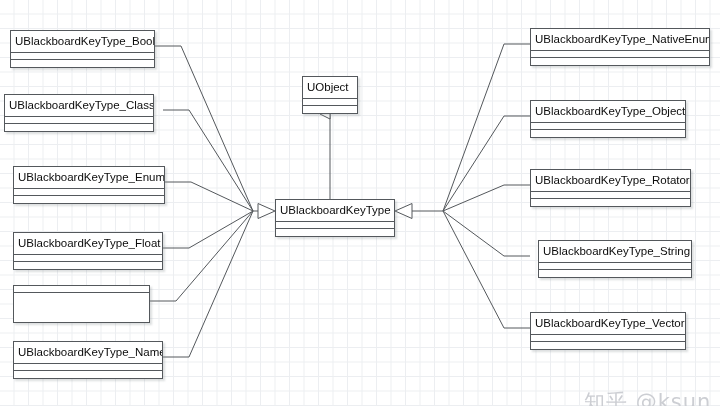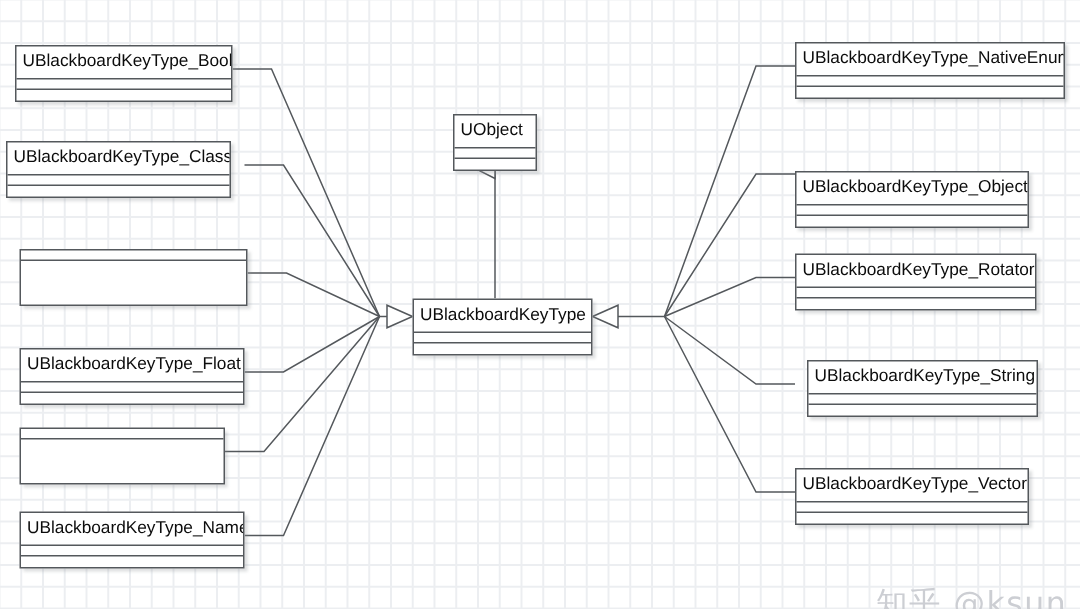--- a/index.html
+++ b/index.html
@@ -118,20 +118,21 @@
         <div class="uml-title">UBlackboardKeyType_Bool</div>
         <div class="uml-compartment divided"></div>
         <div class="uml-compartment"></div>
       </div>
       <div class="uml-class" style="left: 4px; top: 94px; width: 150px; height: 38px;">
         <div class="uml-title">UBlackboardKeyType_Class</div>
         <div class="uml-compartment divided"></div>
         <div class="uml-compartment"></div>
       </div>
       <div class="uml-class" style="left: 13px; top: 166px; width: 152px; height: 38px;">
+        <div class="uml-title">UBlackboardKeyType_Enum</div>
         <div class="uml-compartment divided"></div>
         <div class="uml-compartment"></div>
       </div>
       <div class="uml-class" style="left: 13px; top: 232px; width: 150px; height: 38px;">
         <div class="uml-title">UBlackboardKeyType_Float</div>
         <div class="uml-compartment divided"></div>
         <div class="uml-compartment"></div>
       </div>
       <div class="uml-class" style="left: 13px; top: 285px; width: 137px; height: 38px;">
         <div class="uml-compartment divided"></div>
@@ -142,21 +143,21 @@
         <div class="uml-compartment divided"></div>
         <div class="uml-compartment"></div>
       </div>
     </div>
   <div id="right-group">
       <div class="uml-class" style="left: 530px; top: 28px; width: 180px; height: 38px;">
         <div class="uml-title">UBlackboardKeyType_NativeEnum</div>
         <div class="uml-compartment divided"></div>
         <div class="uml-compartment"></div>
       </div>
-      <div class="uml-class" style="left: 530px; top: 100px; width: 156px; height: 38px; margin-top: 14px;">
+      <div class="uml-class" style="left: 530px; top: 100px; width: 156px; height: 38px;">
         <div class="uml-title">UBlackboardKeyType_Object</div>
         <div class="uml-compartment divided"></div>
         <div class="uml-compartment"></div>
       </div>
       <div class="uml-class" style="left: 530px; top: 169px; width: 161px; height: 38px;">
         <div class="uml-title">UBlackboardKeyType_Rotator</div>
         <div class="uml-compartment divided"></div>
         <div class="uml-compartment"></div>
       </div>
       <div class="uml-class" style="left: 538px; top: 240px; width: 154px; height: 38px;">

